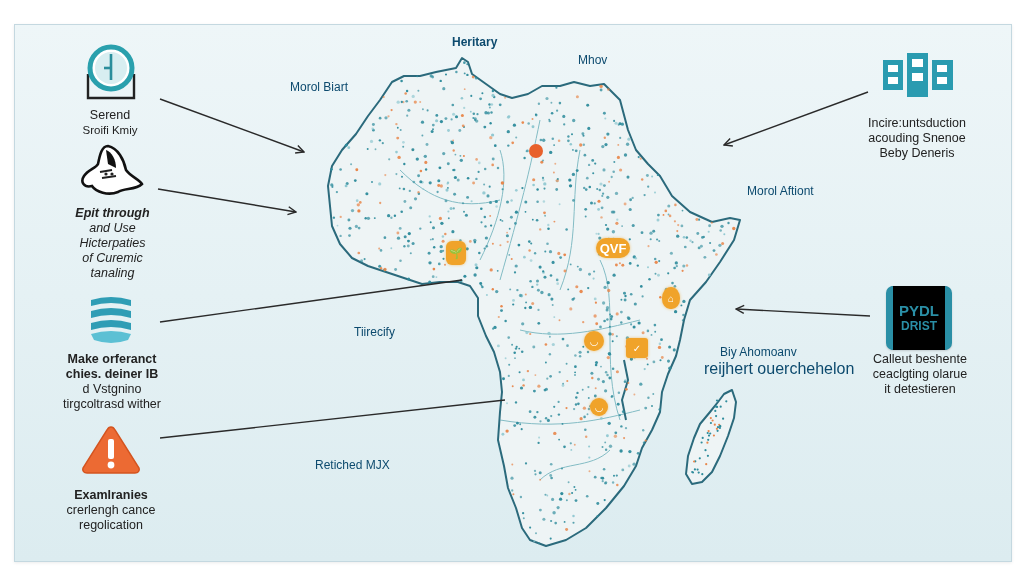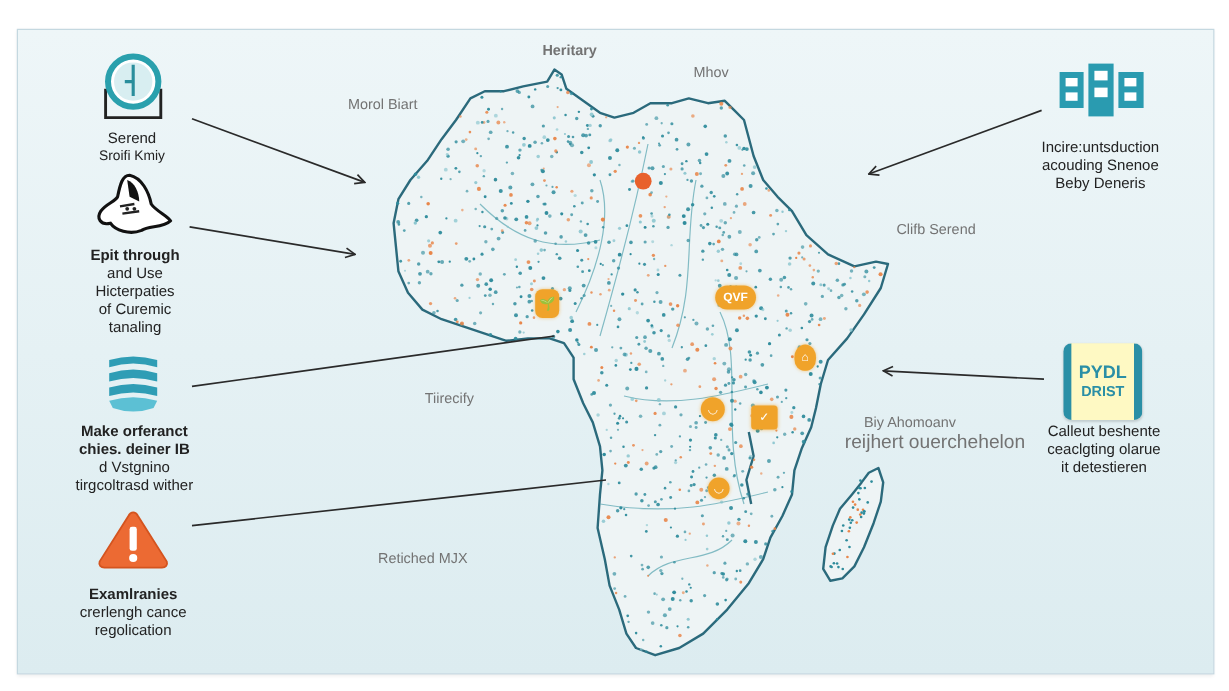--- a/index.html
+++ b/index.html
@@ -15,21 +15,21 @@
     border: 1px solid #c4d8e0;
     box-shadow: 0 1px 3px rgba(0,0,0,0.08);
   }
   .abs { position: absolute; }
   .caption {
     position: absolute; text-align: center; color: #222;
     font-size: 12.5px; line-height: 15px;
   }
   .caption .bold { font-weight: bold; }
   .map-label {
-    position: absolute; font-size: 12px; color: #737373; white-space: nowrap;
+    position: absolute; font-size: 12px; color: #0c4a6e; white-space: nowrap;
   }
   .map-label.bold { font-weight: bold; }
   svg.overlay { position: absolute; left: 0; top: 0; }
   .marker {
     position: absolute; background: #f0a32a; color: #fff;
     font-size: 10px; font-weight: bold; display: flex;
     align-items: center; justify-content: center;
     box-shadow: 0 0 3px rgba(240,163,42,0.6);
   }
 </style>
@@ -1016,21 +1016,21 @@
   <line x1="868" y1="92" x2="724" y2="145" stroke="#2a2a2a" stroke-width="1.4" marker-end="url(#arrowhead)"></line>
   <line x1="870" y1="316" x2="736" y2="309" stroke="#2a2a2a" stroke-width="1.4" marker-end="url(#arrowhead)"></line>
 </svg>
 
 <div class="abs" style="left:529px; top:144px; width:14px; height:14px; border-radius:50%; background:#e8612c;"></div>
 
 <div class="marker" style="left:446px; top:241px; width:20px; height:24px; border-radius:6px;">
   <span style="font-size:11px;">🌱</span>
 </div>
 
-<div class="marker" style="left:596px; top:238px; width:34px; height:20px; border-radius:10px; font-size:10px;">
+<div class="marker" style="left:596px; top:238px; width:34px; height:20px; border-radius:10px; font-size:13px;">
   <span>QVF</span>
 </div>
 
 <div class="marker" style="left:662px; top:287px; width:18px; height:22px; border-radius:50% 50% 45% 45%;">
   <span>⌂</span>
 </div>
 
 <div class="marker" style="left:584px; top:331px; width:20px; height:20px; border-radius:50%;">
   <span>◡</span>
 </div>
@@ -1039,21 +1039,21 @@
   <span>✓</span>
 </div>
 
 <div class="marker" style="left:590px; top:398px; width:18px; height:18px; border-radius:50%;">
   <span>◡</span>
 </div>
 
 <div class="map-label bold" style="left:452px; top:35px;">Heritary</div>
 <div class="map-label" style="left:290px; top:80px;">Morol Biart</div>
 <div class="map-label" style="left:578px; top:53px;">Mhov</div>
-<div class="map-label" style="left:747px; top:184px;">Clifb Serend</div>
+<div class="map-label" style="left:747px; top:184px;">Morol Aftiont</div>
 <div class="map-label" style="left:354px; top:325px;">Tiirecify</div>
 <div class="map-label" style="left:315px; top:458px;">Retiched MJX</div>
 <div class="map-label" style="left:686px; top:345px;margin-left:34px;">Biy Ahomoanv</div>
 <div class="map-label" style="left:704px; top:360px; font-size:16px;">reijhert ouerchehelon</div>
 
 <div class="abs" style="left:84px; top:44px; width:54px; height:56px;">
   <svg width="54" height="56" viewBox="0 0 54 56">
     <path d="M4,30 L4,54 L50,54 L50,30" fill="none" stroke="#222" stroke-width="2.4"></path>
     <circle cx="27" cy="24" r="21" fill="#ffffff" stroke="#2aa0ad" stroke-width="5"></circle>
     <circle cx="27" cy="24" r="16" fill="#d8eef1"></circle>
@@ -1068,21 +1068,21 @@
 
 <div class="abs" style="left:78px; top:144px; width:68px; height:52px;">
   <svg width="68" height="52" viewBox="0 0 68 52">
     <path d="M30,2 C40,4 46,16 48,26 C52,32 62,36 64,40 C58,46 46,44 40,48 C30,52 18,48 14,42 C6,44 2,38 6,32 C10,26 18,24 20,20 C22,10 24,2 30,2 Z" fill="#ffffff" stroke="#111" stroke-width="2.6"></path>
     <path d="M28,6 C34,8 38,16 38,24 L30,20 Z" fill="#111"></path>
     <path d="M22,28 L34,26 M24,34 L38,32" stroke="#222" stroke-width="2"></path>
     <circle cx="28" cy="30" r="1.6" fill="#222"></circle>
     <circle cx="34" cy="30" r="1.6" fill="#222"></circle>
   </svg>
 </div>
-<div class="caption" style="left:55px; top:206px; width:115px;">
+<div class="caption" style="left:55px; top:206px; width:115px;font-style:italic;">
   <div class="bold">Epit through</div>
   <div>and Use</div>
   <div>Hicterpaties</div>
   <div>of Curemic</div>
   <div>tanaling</div>
 </div>
 
 <div class="abs" style="left:88px; top:296px; width:46px; height:48px;">
   <svg width="46" height="48" viewBox="0 0 46 48">
     <path d="M3,4 Q23,-2 43,4 L43,10 Q23,4 3,10 Z" fill="#2f9db5"></path>
@@ -1123,21 +1123,21 @@
     <rect x="55" y="13" width="10" height="7" fill="#ffffff"></rect>
     <rect x="55" y="25" width="10" height="7" fill="#ffffff"></rect>
   </svg>
 </div>
 <div class="caption" style="left:842px; top:116px; width:150px;">
   <div>Incire:untsduction</div>
   <div>acouding Snenoe</div>
   <div>Beby Deneris</div>
 </div>
 
-<div class="abs" style="left:886px; top:286px; width:66px; height:64px; border-radius:7px; background:#fef9c3; border-left:7px solid #2a8fa6; border-right:7px solid #2a8fa6; box-sizing:border-box; display:flex; flex-direction:column; align-items:center; justify-content:center; box-shadow:0 1px 2px rgba(0,0,0,0.15);">
+<div class="abs" style="left:886px; top:286px; width:66px; height:64px; border-radius:7px; background:#000000; border-left:7px solid #2a8fa6; border-right:7px solid #2a8fa6; box-sizing:border-box; display:flex; flex-direction:column; align-items:center; justify-content:center; box-shadow:0 1px 2px rgba(0,0,0,0.15);">
   <div style="color:#2a8fa6; font-weight:bold; font-size:15px; line-height:16px;">PYDL</div>
   <div style="color:#2a8fa6; font-weight:bold; font-size:12px; line-height:14px;">DRIST</div>
 </div>
 <div class="caption" style="left:850px; top:352px; width:140px;">
   <div>Calleut beshente</div>
   <div>ceaclgting olarue</div>
   <div>it detestieren</div>
 </div>
 
 </body></html>

